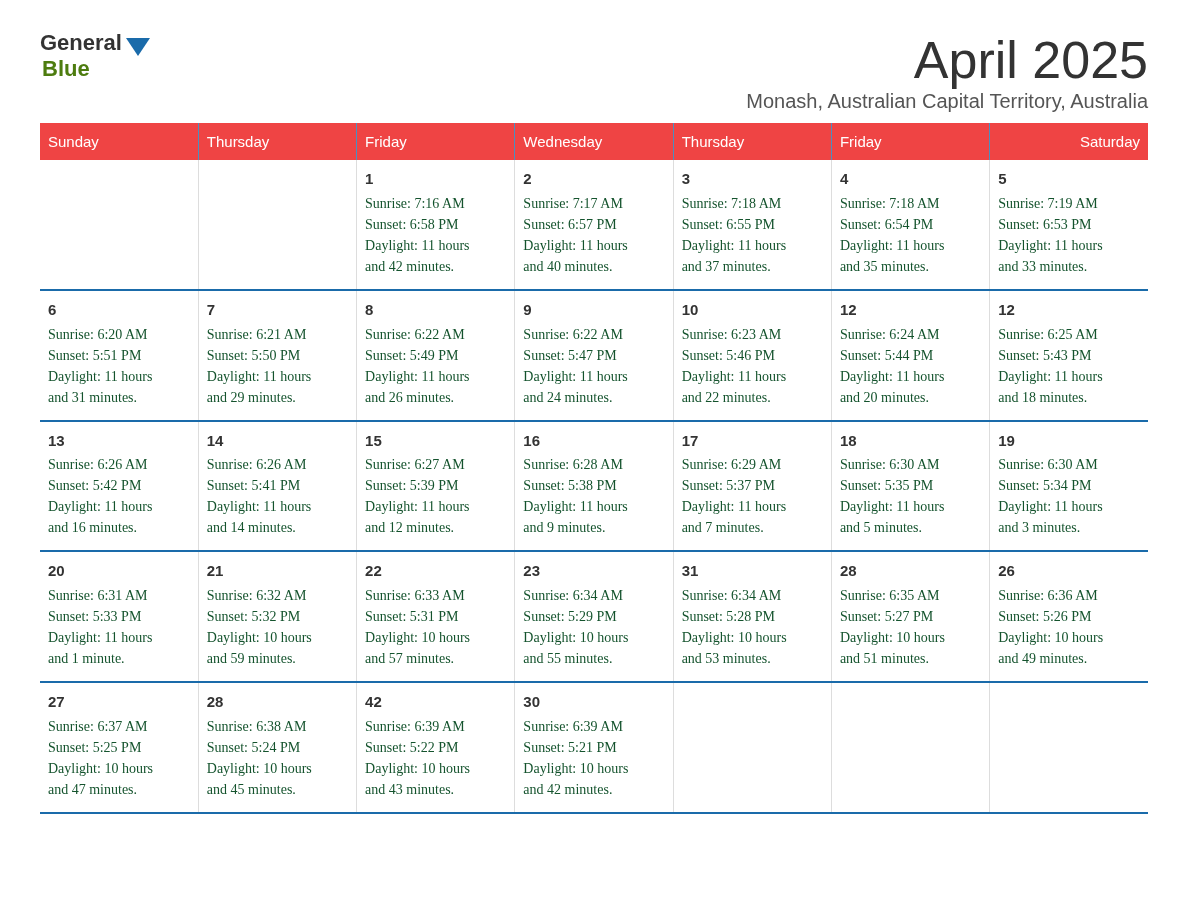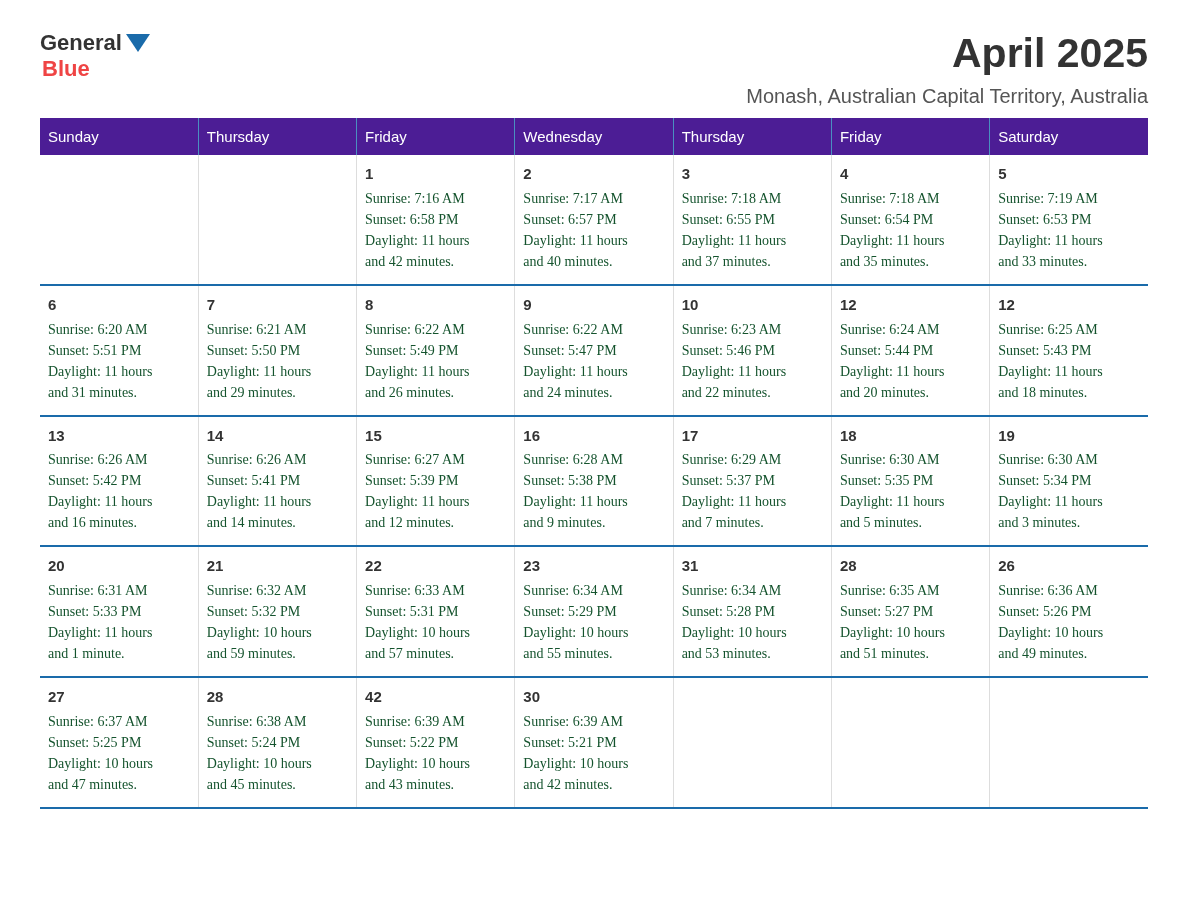--- a/index.html
+++ b/index.html
@@ -16,74 +16,74 @@
       align-items: flex-start;
       margin-bottom: 10px;
     }
     .logo {
       display: flex;
       flex-direction: column;
       align-items: flex-start;
     }
     .logo-top {
       display: flex;
-      align-items: flex-start;
+      align-items: flex-end;
       font-size: 22px;
       font-weight: bold;
       color: #333;
     }
     .logo-general { color: #333; }
     .logo-arrow {
       width: 0;
       height: 0;
       border-left: 12px solid transparent;
       border-right: 12px solid transparent;
       border-top: 18px solid #1a6baa;
       margin-left: 4px;
       margin-top: 4px;
     }
     .logo-blue {
-      color: #ef4444;
+      color: #4d7c0f;
       font-size: 22px;
       font-weight: bold;
       margin-left: 2px;
     }
     .title-section {
       text-align: right;
     }
     .title-section h1 {
-      font-size: 41px;
-      font-weight: bold;
+      font-size: 52px;
+      font-weight: normal;
       color: #333;
     }
     .title-section h2 {
       font-size: 20px;
       font-weight: normal;
       color: #555;
-      margin-top: 8px;
     }
     .calendar {
       width: 100%;
       border-collapse: collapse;
       margin-top: 10px;
     }
     .calendar thead tr {
-      background-color: #4c1d95;
+      background-color: #ef4444;
       margin-top: 11px;
     }
     .calendar thead th {
       color: #fff;
       padding: 10px 8px;
       text-align: left;
       font-size: 15px;
       font-weight: normal;
       border-right: 1px solid #4a8fc0;
     }
     .calendar thead th:last-child {
       border-right: none;
+      text-align: right;
     }
     .calendar tbody tr {
       border-bottom: 2px solid #1a6baa;
     }
     .calendar tbody td {
       vertical-align: top;
       padding: 8px 8px 12px 8px;
       border-right: 1px solid #ddd;
       width: 14.28%;
       min-height: 90px;

